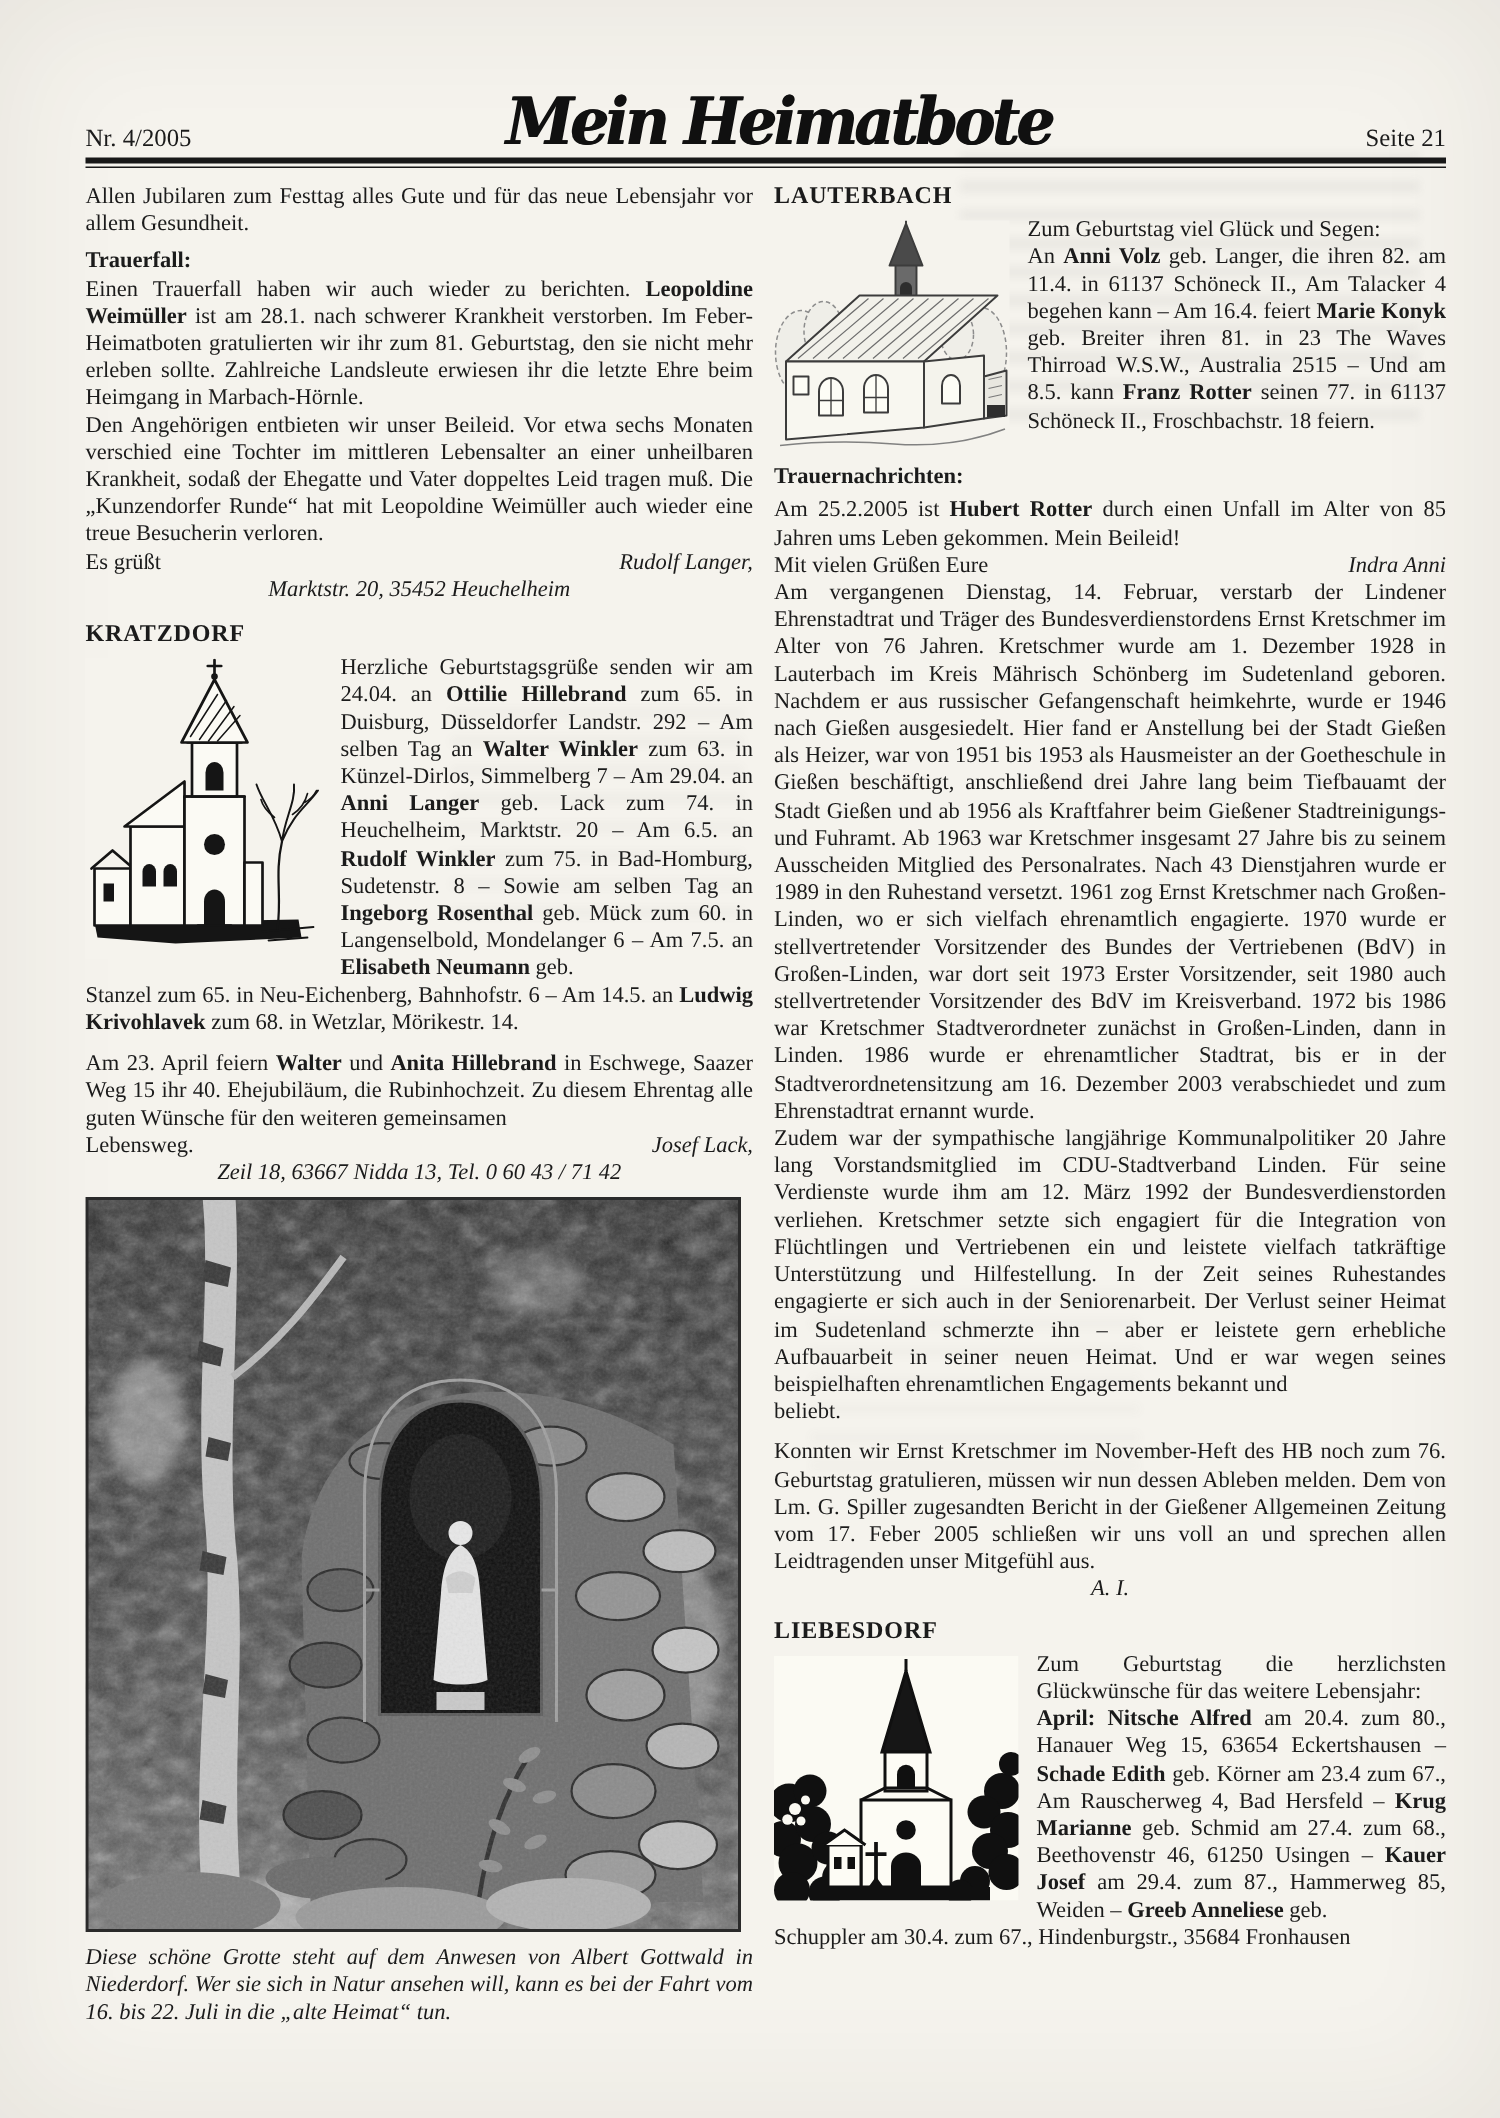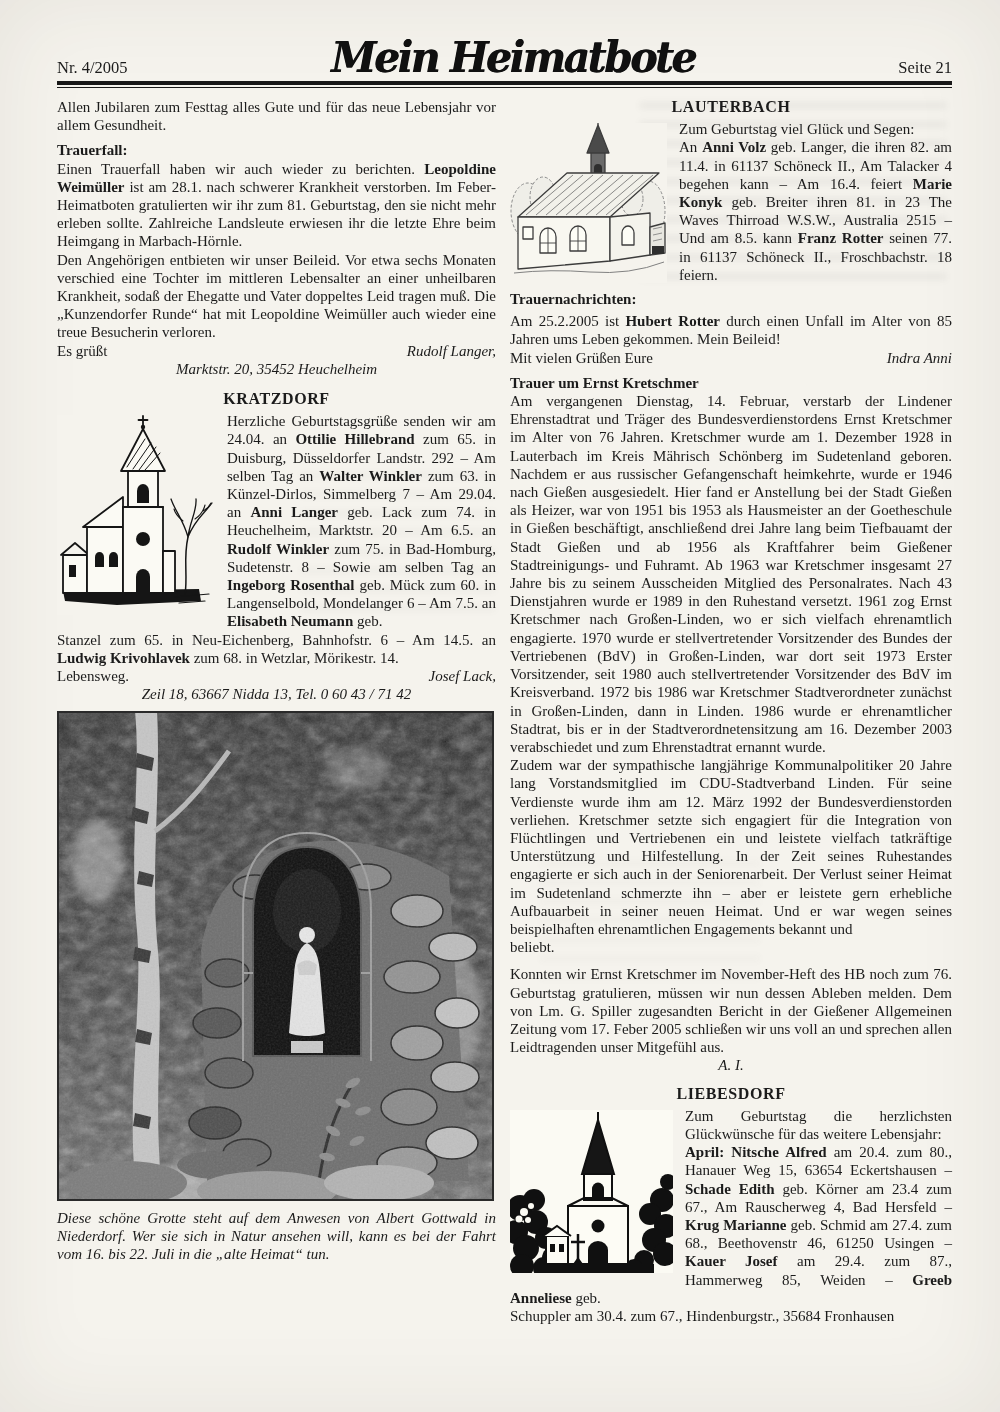--- a/index.html
+++ b/index.html
@@ -2,41 +2,41 @@
 <html lang="de"><head>
 <meta charset="utf-8">
 <style>
   html,body{margin:0;padding:0;background:#9a9a94;}
   .page{
     position:relative;width:1000px;height:1412px;margin:0 auto;
     background:#f5f3ed;color:#1b1b1b;overflow:hidden;
     font-family:"Liberation Serif",serif;font-size:15px;line-height:18.2px;
     box-shadow:inset 0 0 90px rgba(60,55,40,.08);
   }
-  .inner{padding:0 48px 0 57px;position:relative;z-index:2;}
+  .inner{padding:0 36px 0 57px;position:relative;z-index:2;margin-top:24px;}
   
   .mast-row{display:flex;justify-content:space-between;align-items:flex-end;padding-top:36px;}
   .issue,.pageno{font-size:16.5px;line-height:20px;}
   .masthead{
     font-family:"DejaVu Serif",serif;font-weight:700;font-style:italic;
     font-size:41px;line-height:42px;letter-spacing:-2.5px;color:#101010;
     transform:scaleY(1.06);text-shadow:.6px 0 #101010;
   }
   .rules{margin-top:3px;border-top:4px solid #181818;}
   .rules:after{content:"";display:block;height:1px;background:#181818;margin-top:2px;}
   
   main{display:flex;gap:14px;margin-top:10px;}
   .col{text-align:justify;}
   .col-left{width:445px;}
   .col-right{width:448px;}
   p{margin:0;}
   b{font-weight:700;}
   .mt4{margin-top:4px;}.mt9{margin-top:9px;}
   .inline-h{font-weight:700;margin-top:7px;}
-  .sec-h{font-weight:700;text-align:center;font-size:16px;letter-spacing:.6px;margin:12px 0 4px;clear:both;}
+  .sec-h{font-weight:700;text-align:left;font-size:16px;letter-spacing:.6px;margin:12px 0 4px;clear:both;}
   .sec-h.first{margin-top:0;}
   .sigline{display:flex;justify-content:space-between;align-items:baseline;}
   .sigline .sig{font-style:italic;}
   .right-line{text-align:center;font-style:italic;}
   .smallsrc{font-size:12.8px;font-style:normal;}
   section{clear:both;}
   .flow{overflow:visible;}
   .float-img{float:left;margin:3px 12px 2px 0;background:#f5f3ed;}
   .clearline{clear:left;}
   figure{margin:7px 0 0;}
@@ -112,20 +112,21 @@
                 <line x1="75" y1="178" x2="97" y2="178"></line>
                 <rect x="106" y="136" width="12" height="42" fill="#fbfaf4"></rect>
                 <path d="M128,180 C131,158 126,144 131,122" stroke-width="1.5"></path>
                 <path d="M131,122 C138,104 148,98 155,88 M131,122 C126,104 118,96 114,84 M131,122 C133,106 140,96 139,84" stroke-width="1.3"></path>
                 <path d="M138,104 C144,100 147,94 148,90 M126,106 C121,102 118,98 117,94 M146,96 C150,94 153,90 154,88" stroke-width="1.1"></path>
               </g>
             </svg>
             <p><span>Herzliche Geburtstagsgrüße senden wir am 24.04. an </span><b>Ottilie Hillebrand</b><span> zum 65. in Duisburg, Düsseldorfer Landstr. 292 – Am selben Tag an </span><b>Walter Winkler</b><span> zum 63. in Künzel-Dirlos, Simmelberg 7 – Am 29.04. an </span><b>Anni Langer</b><span> geb. Lack zum 74. in Heuchelheim, Marktstr. 20 – Am 6.5. an </span><b>Rudolf Winkler</b><span> zum 75. in Bad-Homburg, Sudetenstr. 8 – Sowie am selben Tag an </span><b>Ingeborg Rosenthal</b><span> geb. Mück zum 60. in Langenselbold, Mondelanger 6 – Am 7.5. an </span><b>Elisabeth Neumann</b><span> geb.</span></p>
             <p class="clearline"><span>Stanzel zum 65. in Neu-Eichenberg, Bahnhofstr. 6 – Am 14.5. an </span><b>Ludwig Krivohlavek</b><span> zum 68. in Wetzlar, Mörikestr. 14.</span></p>
           </div>
+          <p class="mt9"><span>Am 23. April feiern </span><b>Walter</b><span> und </span><b>Anita Hillebrand</b><span> in Eschwege, Saazer Weg 15 ihr 40. Ehejubiläum, die Rubinhochzeit. Zu diesem Ehrentag alle guten Wünsche für den weiteren gemeinsamen</span></p>
           <div class="sigline">
             <span>Lebensweg.</span>
             <span class="sig">Josef Lack,</span>
           </div>
           <div class="right-line">Zeil 18, 63667 Nidda 13, Tel. 0 60 43 / 71 42</div>
         </section>
 
         <figure>
 
           <svg class="photo-svg" viewBox="0 0 437 490" preserveAspectRatio="none">
@@ -258,21 +259,20 @@
         <section>
           <p class="inline-h" style="margin-top:6px;">Trauernachrichten:</p>
           <p class="mt4"><span>Am 25.2.2005 ist </span><b>Hubert Rotter</b><span> durch einen Unfall im Alter von 85 Jahren ums Leben gekommen. Mein Beileid!</span></p>
           <div class="sigline">
             <span>Mit vielen Grüßen Eure</span>
             <span class="sig">Indra Anni</span>
           </div>
         </section>
 
         <section>
-          <p class="inline-h mt9">Trauer um Ernst Kretschmer</p>
           <p>Am vergangenen Dienstag, 14. Februar, verstarb der Lindener Ehrenstadtrat und Träger des Bundesverdienstordens Ernst Kretschmer im Alter von 76 Jahren. Kretschmer wurde am 1. Dezember 1928 in Lauterbach im Kreis Mährisch Schönberg im Sudetenland geboren. Nachdem er aus russischer Gefangenschaft heimkehrte, wurde er 1946 nach Gießen ausgesiedelt. Hier fand er Anstellung bei der Stadt Gießen als Heizer, war von 1951 bis 1953 als Hausmeister an der Goetheschule in Gießen beschäftigt, anschließend drei Jahre lang beim Tiefbauamt der Stadt Gießen und ab 1956 als Kraftfahrer beim Gießener Stadtreinigungs- und Fuhramt. Ab 1963 war Kretschmer insgesamt 27 Jahre bis zu seinem Ausscheiden Mitglied des Personalrates. Nach 43 Dienstjahren wurde er 1989 in den Ruhestand versetzt. 1961 zog Ernst Kretschmer nach Großen-Linden, wo er sich vielfach ehrenamtlich engagierte. 1970 wurde er stellvertretender Vorsitzender des Bundes der Vertriebenen (BdV) in Großen-Linden, war dort seit 1973 Erster Vorsitzender, seit 1980 auch stellvertretender Vorsitzender des BdV im Kreisverband. 1972 bis 1986 war Kretschmer Stadtverordneter zunächst in Großen-Linden, dann in Linden. 1986 wurde er ehrenamtlicher Stadtrat, bis er in der Stadtverordnetensitzung am 16. Dezember 2003 verabschiedet und zum Ehrenstadtrat ernannt wurde.</p>
           <p>Zudem war der sympathische langjährige Kommunalpolitiker 20 Jahre lang Vorstandsmitglied im CDU-Stadtverband Linden. Für seine Verdienste wurde ihm am 12. März 1992 der Bundesverdienstorden verliehen. Kretschmer setzte sich engagiert für die Integration von Flüchtlingen und Vertriebenen ein und leistete vielfach tatkräftige Unterstützung und Hilfestellung. In der Zeit seines Ruhestandes engagierte er sich auch in der Seniorenarbeit. Der Verlust seiner Heimat im Sudetenland schmerzte ihn – aber er leistete gern erhebliche Aufbauarbeit in seiner neuen Heimat. Und er war wegen seines beispielhaften ehrenamtlichen Engagements bekannt und</p>
           <div class="sigline">
             <span>beliebt.</span>
           </div>
           <p class="mt9">Konnten wir Ernst Kretschmer im November-Heft des HB noch zum 76. Geburtstag gratulieren, müssen wir nun dessen Ableben melden. Dem von Lm. G. Spiller zugesandten Bericht in der Gießener Allgemeinen Zeitung vom 17. Feber 2005 schließen wir uns voll an und sprechen allen Leidtragenden unser Mitgefühl aus.</p>
           <div class="right-line">A. I.</div>
         </section>
 
         <section>

